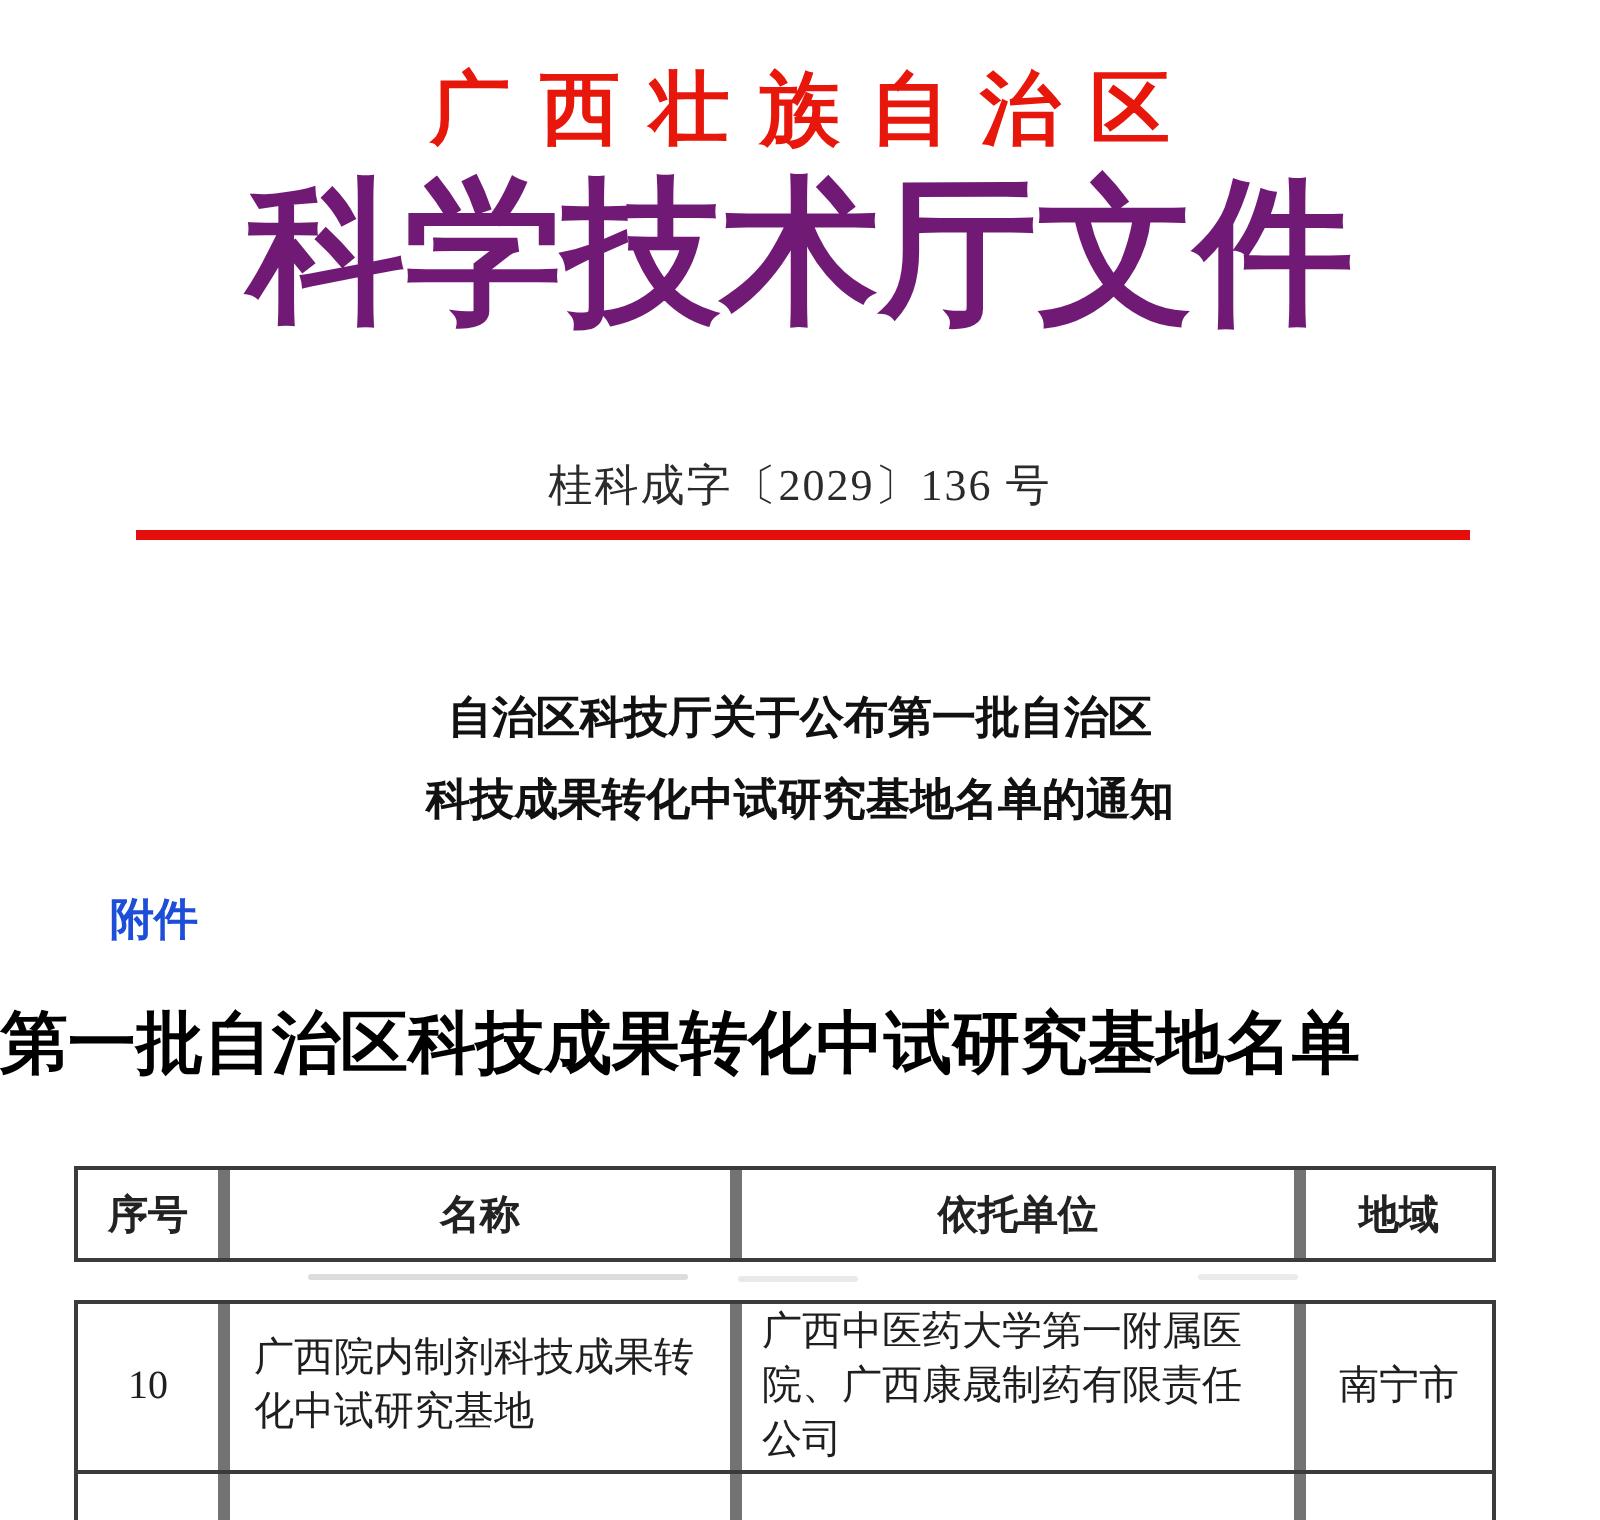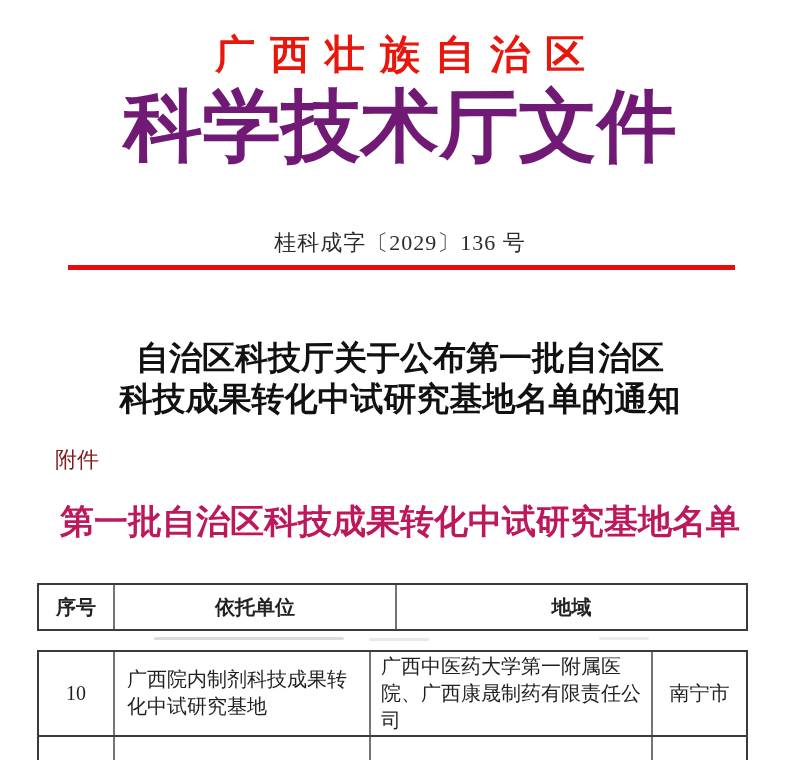--- a/index.html
+++ b/index.html
@@ -31,50 +31,50 @@
   }
   .red-rule {
     top: 265px; left: 68px; width: 667px; height: 5px;
     background: #e60d0d;
   }
 
   
   .notice-title {
     top: 338px; left: 0; width: 100%;
     text-align: center; color: #111111;
-    font-size: 33px; font-weight: 700; line-height: 41px;
+    font-size: 22px; font-weight: 700; line-height: 41px;
   }
 
   .attachment-label {
     top: 445px; left: 55px;
-    color: #7f1d1d; font-size: 22px; font-weight: 400;
+    color: #1d4ed8; font-size: 22px; font-weight: 700;
     font-family: "Liberation Sans", "DejaVu Sans", sans-serif;
   }
 
   .list-title {
     top: 499px; left: 0; width: 100%;
-    text-align: center; color: #be185d;
+    color: #000000;
     font-size: 34px; font-weight: 700; white-space: nowrap;
   }
 
   
   .tbl-section {
     left: 37px; width: 711px; box-sizing: border-box;
     border: 2px solid #3b3b3b;
     display: flex; flex-direction: column;
   }
   .tbl-head { top: 583px; height: 48px; }
   .tbl-body { top: 650px; height: 110px; border-bottom: none; }
 
   .tr { display: flex; width: 100%; box-sizing: border-box; }
   .tr-main { height: 85px; border-bottom: 2px solid #3b3b3b; }
   .tr-partial { flex: 1; }
   .th, .td {
     box-sizing: border-box; display: flex; align-items: center;
-    border-right: 2px solid #737373; overflow: hidden;
+    border-right: 6px solid #737373; overflow: hidden;
   }
   .th:last-child, .td:last-child { border-right: none; }
   .c1 { width: 76px; justify-content: center; }
   .c2 { width: 256px; font-family: Liberation Mono, monospace; }
   .c3 { width: 282px; }
   .c4 { flex: 1; justify-content: center; text-align: right; }
   .th { height: 100%; justify-content: center;
         font-family: "Liberation Sans", "DejaVu Sans", sans-serif;
         font-size: 20px; font-weight: 600; color: #222222; }
   .td { font-size: 20px; color: #1f1f1f; line-height: 27px; }
@@ -104,20 +104,21 @@
   <div>科技成果转化中试研究基地名单的通知</div>
 </div>
 
 <div class="abs attachment-label">附件</div>
 
 <div class="abs list-title">第一批自治区科技成果转化中试研究基地名单</div>
 
 <div class="abs tbl-section tbl-head">
   <div class="tr" style="height:100%;">
     <div class="th c1">序号</div>
+    <div class="th c2">名称</div>
     <div class="th c3">依托单位</div>
     <div class="th c4">地域</div>
   </div>
 </div>
 
 <div class="abs seam">
   <i class="s1"></i>
     <i class="s2"></i>
     <i class="s3"></i>
 </div>

